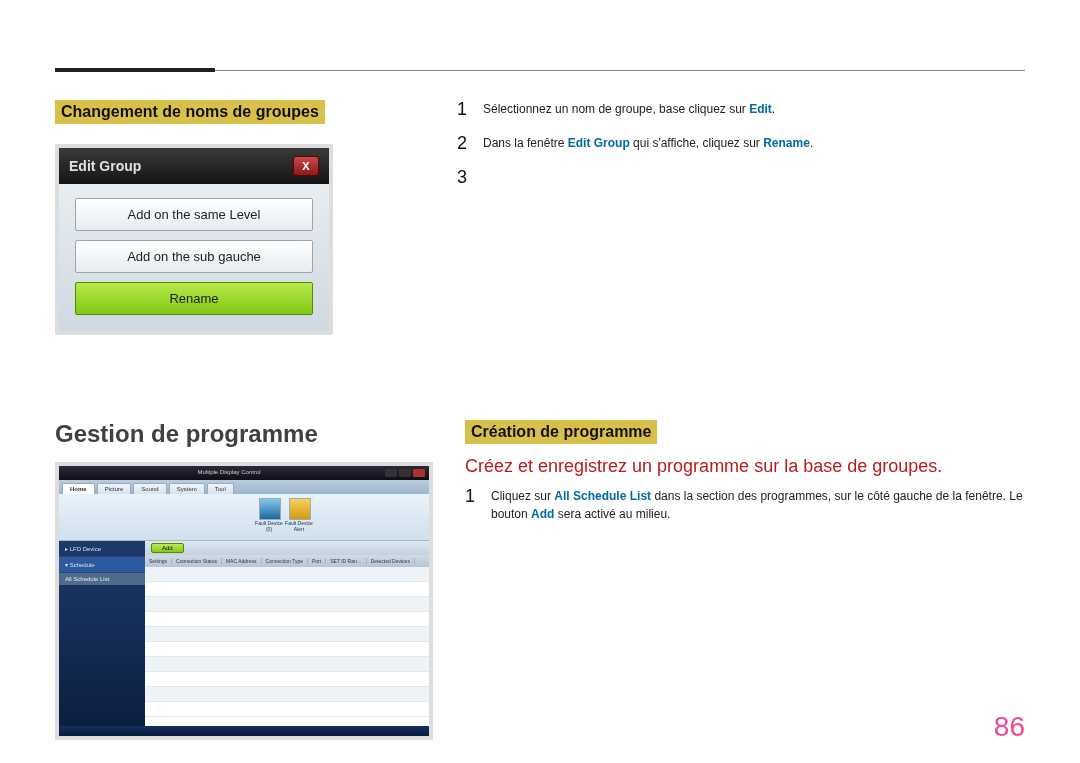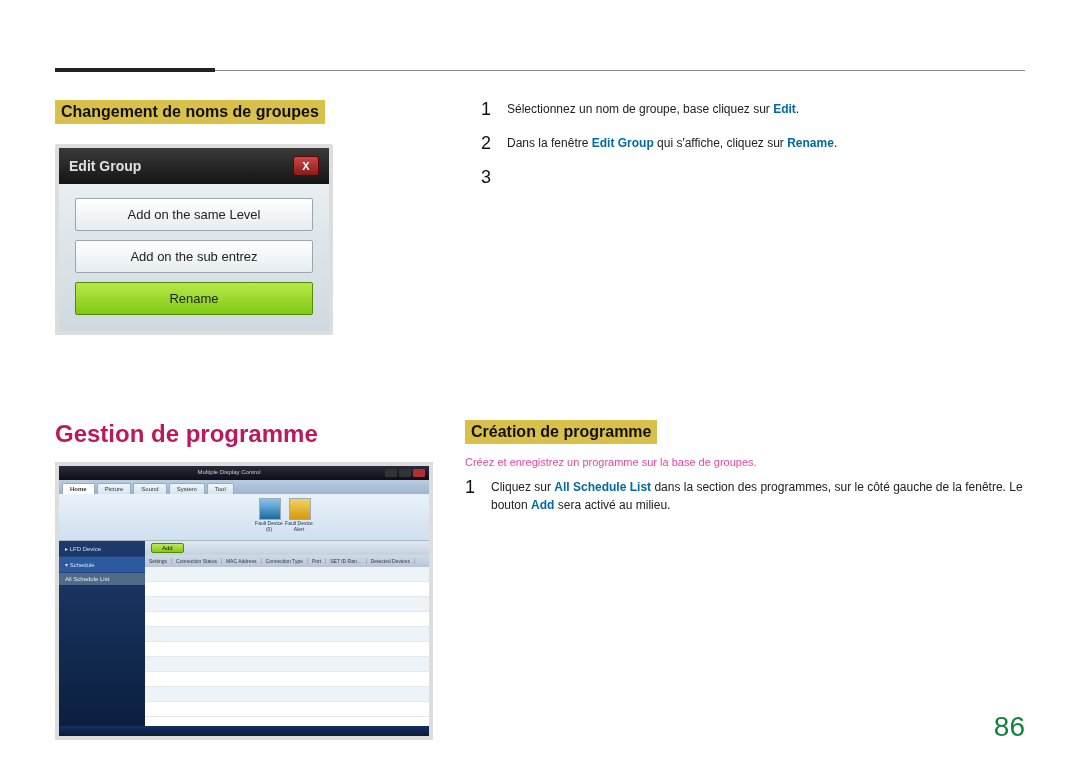--- a/index.html
+++ b/index.html
@@ -33,51 +33,51 @@
     left: 55px;
     width: 160px;
   }
   .content {
     position: absolute;
     top: 100px;
     left: 55px;
     right: 55px;
     display: flex;
     flex-direction: row;
-    gap: 56px;
+    gap: 32px;
   }
   .left-col { width: 370px; flex-shrink: 0; }
   .right-col { flex: 1; }
   .highlight-heading {
     background: #d9c04a;
     color: #111;
     font-weight: bold;
     font-size: 16px;
     padding: 3px 6px;
     display: inline-block;
     margin-bottom: 12px;
   }
   .h2-heading {
-    color: #be185d;
+    color: #404040;
     font-size: 24px;
     font-weight: bold;
     margin: 0 0 14px 0;
   }
   .step-list {
     display: flex;
     flex-direction: column;
     gap: 16px;
     font-size: 12px;
     color: #222;
   }
   .step-row { display: flex; flex-direction: row; gap: 12px; align-items: flex-start; }
   .step-num { font-size: 18px; color: #111; min-width: 14px; font-weight: 400; line-height: 1; }
   .step-text { line-height: 1.5; }
   .kw { color: #0369a1; font-weight: bold; }
-  .intro-text { font-size: 11px; color: #ec4899; margin-bottom: 10px; }
+  .intro-text { font-size: 18px; color: #b91c1c; margin-bottom: 10px; }
 
   
   .edit-group-dialog {
     width: 270px;
     border: 4px solid #ddd;
     margin-top: 8px;
     border-radius: 2px;
   }
   .dlg-titlebar {
     background: linear-gradient(#3a3a3a, #141414);
@@ -189,21 +189,21 @@
   .mdc-grid { flex:1; background:#fff; position:relative; }
   .mdc-grid-row { height:14px; border-bottom:1px solid #e3e8ed; }
   .mdc-grid-row.alt { background:#eef3f7; }
   .mdc-statusbar { height:10px; background:linear-gradient(#13305f,#081a38); }
 
   .page-num {
     position: absolute;
     bottom: 20px;
     right: 55px;
     font-size: 28px;
-    color: #15803d;
+    color: #ec4899;
   }
 
   .section2 {
     position:absolute;
     top: 420px;
     left:55px;
     right:55px;
     display:flex;
     gap:40px;
   }
@@ -222,21 +222,21 @@
   <div class="content">
     <div class="left-col">
       <div class="highlight-heading">Changement de noms de groupes</div>
       <div class="edit-group-dialog">
         <div class="dlg-titlebar">
           <span>Edit Group</span>
           <div class="dlg-close">X</div>
         </div>
         <div class="dlg-body">
           <div class="dlg-btn">Add on the same Level</div>
-          <div class="dlg-btn">Add on the sub entrez</div>
+          <div class="dlg-btn">Add on the sub gauche</div>
           <div class="dlg-btn active">Rename</div>
         </div>
       </div>
     </div>
     <div class="right-col">
       <div class="step-list">
         <div class="step-row">
           <div class="step-num">1</div>
           <div class="step-text">
             <span>Sélectionnez un nom de groupe, base cliquez sur </span><span class="kw">Edit</span><span>.</span>

